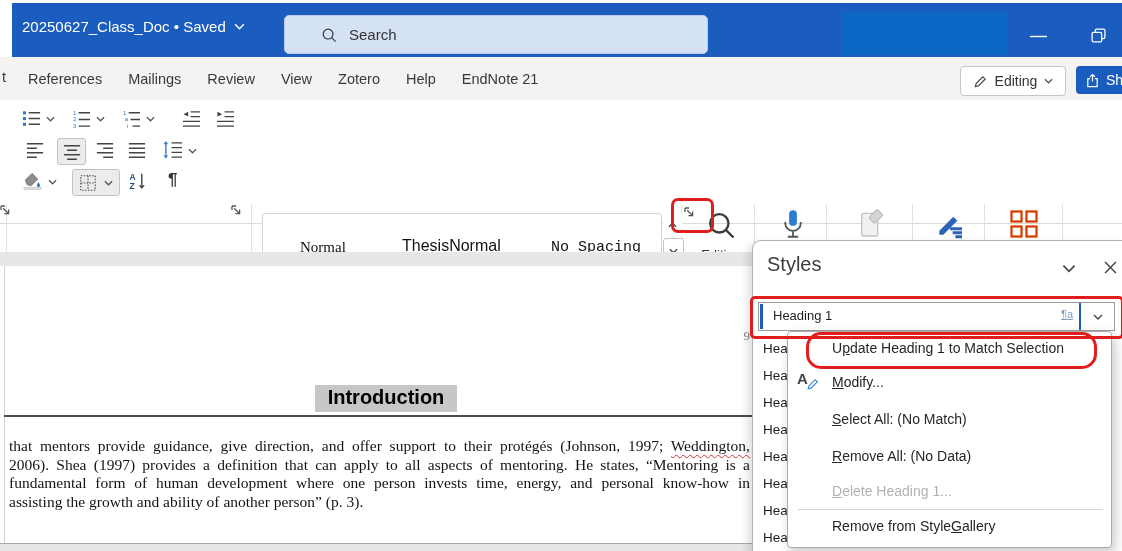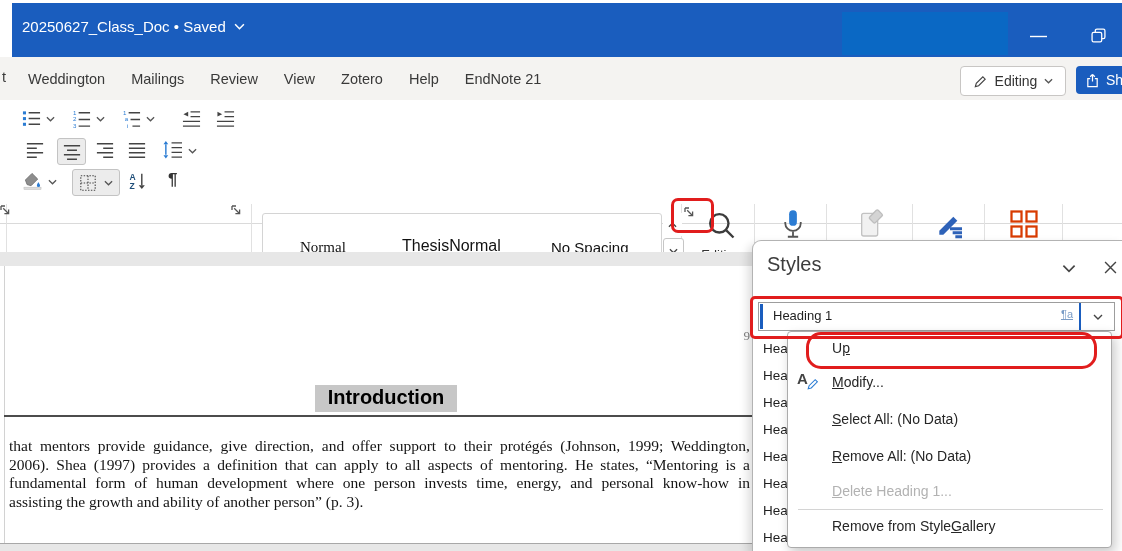--- a/index.html
+++ b/index.html
@@ -32,42 +32,42 @@
   .vsep{width:1px;background:#e1e1e1;top:104px;height:114px}
   .grouplabel{top:203px;font-size:12px;color:#5c5c5c;text-align:center}
   .icon-btn{display:flex;align-items:center}
   .boxed{border:1px solid #c3c3c3;background:#ececec;border-radius:3px}
   .chev7{color:#555}
 
   
   .gallery{left:262px;top:113px;width:398px;height:74px;border:1px solid #d4d4d4;border-radius:3px;background:#fff}
   .gal-normal{left:300px;top:139px;font-family:"Liberation Serif",serif;font-size:15px;color:#111}
   .gal-thesis{left:402px;top:137px;font-size:16px;color:#111}
-  .gal-nospacing{left:551px;top:139px;font-family:Liberation Sans, sans-serif;font-size:15px;color:#111}
+  .gal-nospacing{left:551px;top:139px;font-family:Liberation Mono, monospace;font-size:15px;color:#111}
   .gal-scroll{width:19px;height:23px;display:flex;align-items:center;justify-content:center;color:#444;background:#fff}
   .gal-scroll.b{border:1px solid #c6c6c6;border-radius:3px}
 
   
   .bigbtn{top:104px;height:92px;display:flex;flex-direction:column;align-items:center}
   .bigbtn .lbl{font-size:13px;color:#333;margin-top:7px}
   .bigbtn.disabled .lbl{color:#b5b5b5}
 
   
   .docband{left:0;top:252px;width:752px;height:14px;background:#e7e7e7}
   .page{left:4px;top:266px;width:750px;height:277px;background:#fff;border-left:1px solid #d2d2d2}
   .pagenum{left:726px;top:328px;width:24px;text-align:right;font-family:"Liberation Serif",serif;
            font-size:13px;color:#818181}
   .headingrow{left:4px;top:385px;width:750px;display:flex;justify-content:center}
   .headingrow span{background:#c7c7c7;padding:1px 13px 3px;margin-left:14px;font-weight:bold;
                    font-size:20px;color:#000;font-family:"Liberation Sans",sans-serif}
   .headunderline{left:4px;top:415px;width:750px;height:2px;background:#4c4c4c}
   .para{left:9px;top:437px;width:741px;font-family:"Liberation Serif",serif;font-size:15.5px;
         line-height:18.6px;color:#141414}
   .para .jl{text-align:justify;text-align-last:justify}
-  .sq{text-decoration-style:wavy;text-decoration-color:#d13438;
+  .sq{text-decoration:underline;text-decoration-style:wavy;text-decoration-color:#d13438;
       text-decoration-thickness:1px;text-underline-offset:3px}
   .pagebottom{left:0;top:543px;width:752px;height:8px;background:#e7e7e7;border-top:1px solid #a8a8a8}
 
   
   .pane{left:752px;top:240px;width:370px;height:311px;background:#fff;border:1px solid #b3b3b3;
         border-right:none;border-bottom:none;border-top-left-radius:9px;
         box-shadow:-4px 4px 10px rgba(0,0,0,.14);z-index:10}
   .pane-title{left:14px;top:12px;font-size:20px;color:#3d3d3d}
   .pane-hicon{color:#444}
   .combo{left:5px;top:61px;width:355px;height:27px;border:1px solid #9d9d9d;background:#fff}
@@ -134,37 +134,43 @@
 
 <div id="app">
 
   <div class="abs titlebar">
     <div class="abs doc-title">
       <span>20250627_Class_Doc • Saved</span>
       <svg width="11" height="7" viewBox="0 0 10 6">
           <path d="M1 1l4 4 4-4" fill="none" stroke="#fff" stroke-width="1.4"></path>
         </svg>
     </div>
+    <div class="abs searchbox">
+      <svg class="sicon" width="16" height="16">
+          <use href="#s-search"></use>
+        </svg>
+      <span>Search</span>
+    </div>
     <div class="abs redacted"></div>
     <div class="abs win-btn" style="left:1018px;top:32px">
       <svg width="17" height="3" viewBox="0 0 17 3">
           <path d="M0 1.5h17" stroke="#fff" stroke-width="1.4"></path>
         </svg>
     </div>
     <div class="abs win-btn" style="left:1079px;top:25px">
       <svg width="15" height="15">
           <use href="#s-restore"></use>
         </svg>
     </div>
   </div>
 
   <div class="abs tabrow">
     <div class="abs partial-tab">t</div>
     <div class="abs tabs">
-      <span class="tab">Weddington</span>
+      <span class="tab">References</span>
       <span class="tab">Mailings</span>
       <span class="tab">Review</span>
       <span class="tab">View</span>
       <span class="tab">Zotero</span>
       <span class="tab">Help</span>
       <span class="tab">EndNote 21</span>
     </div>
     <div class="abs pillbtn" style="left:960px;width:104px">
       <svg width="15" height="15" style="color:#444">
           <use href="#s-pencil"></use>
@@ -425,21 +431,21 @@
   <div class="abs redbox" style="left:671px;top:198px;width:37px;height:29px;border-radius:7px"></div>
 
   <div class="abs docband"></div>
   <div class="abs page"></div>
   <div class="abs pagenum">9</div>
   <div class="abs headingrow">
     <span>Introduction</span>
   </div>
   <div class="abs headunderline"></div>
   <div class="abs para">
-    <div class="jl"><span>that mentors provide guidance, give direction, and offer support to their protégés (Johnson, 1999; </span><span class="sq">Weddington,</span></div>
+    <div class="jl"><span>that mentors provide guidance, give direction, and offer support to their protégés (Johnson, 1997; </span><span class="sq">Weddington,</span></div>
     <div class="jl">2006).  Shea (1997) provides a definition that can apply to all aspects of mentoring.  He states, “Mentoring is a</div>
     <div class="jl">fundamental form of human development where one person invests time, energy, and personal know-how in</div>
     <div>assisting the growth and ability of another person” (p. 3).</div>
   </div>
   <div class="abs pagebottom"></div>
 
   <div class="abs pane">
     <div class="abs pane-title">Styles</div>
     <svg class="abs pane-hicon" style="left:309px;top:23px" width="14" height="9" viewBox="0 0 10 6">
         <path d="M1 1l4 4 4-4" fill="none" stroke="currentColor" stroke-width="1.2"></path>
@@ -472,34 +478,35 @@
 
     </div>
   </div>
 
   <div class="abs redbox" style="left:750px;top:296px;width:368px;height:37px;border-radius:5px"></div>
 
   <div class="abs menu">
     <div class="mi" style="height:32px">
       <span>U</span>
         <span class="key">p</span>
+        <span>date Heading 1 to Match Selection</span>
     </div>
     <div class="mi" style="height:36px">
       <span class="modicon">
         <span class="A">A</span>
         <svg width="14" height="14" style="position:absolute;left:9px;top:7px;color:#2b7cd3">
             <use href="#s-pencil"></use>
           </svg>
       </span>
       <span class="key">M</span>
         <span>odify...</span>
     </div>
     <div class="mi" style="height:37px">
       <span class="key">S</span>
-        <span>elect All: (No Data)</span>
+        <span>elect All: (No Match)</span>
     </div>
     <div class="mi" style="height:37px">
       <span class="key">R</span>
         <span>emove All: (No Data)</span>
     </div>
     <div class="mi disabled" style="height:34px">
       <span class="key">D</span>
         <span>elete Heading 1...</span>
     </div>
     <div class="msep"></div>

